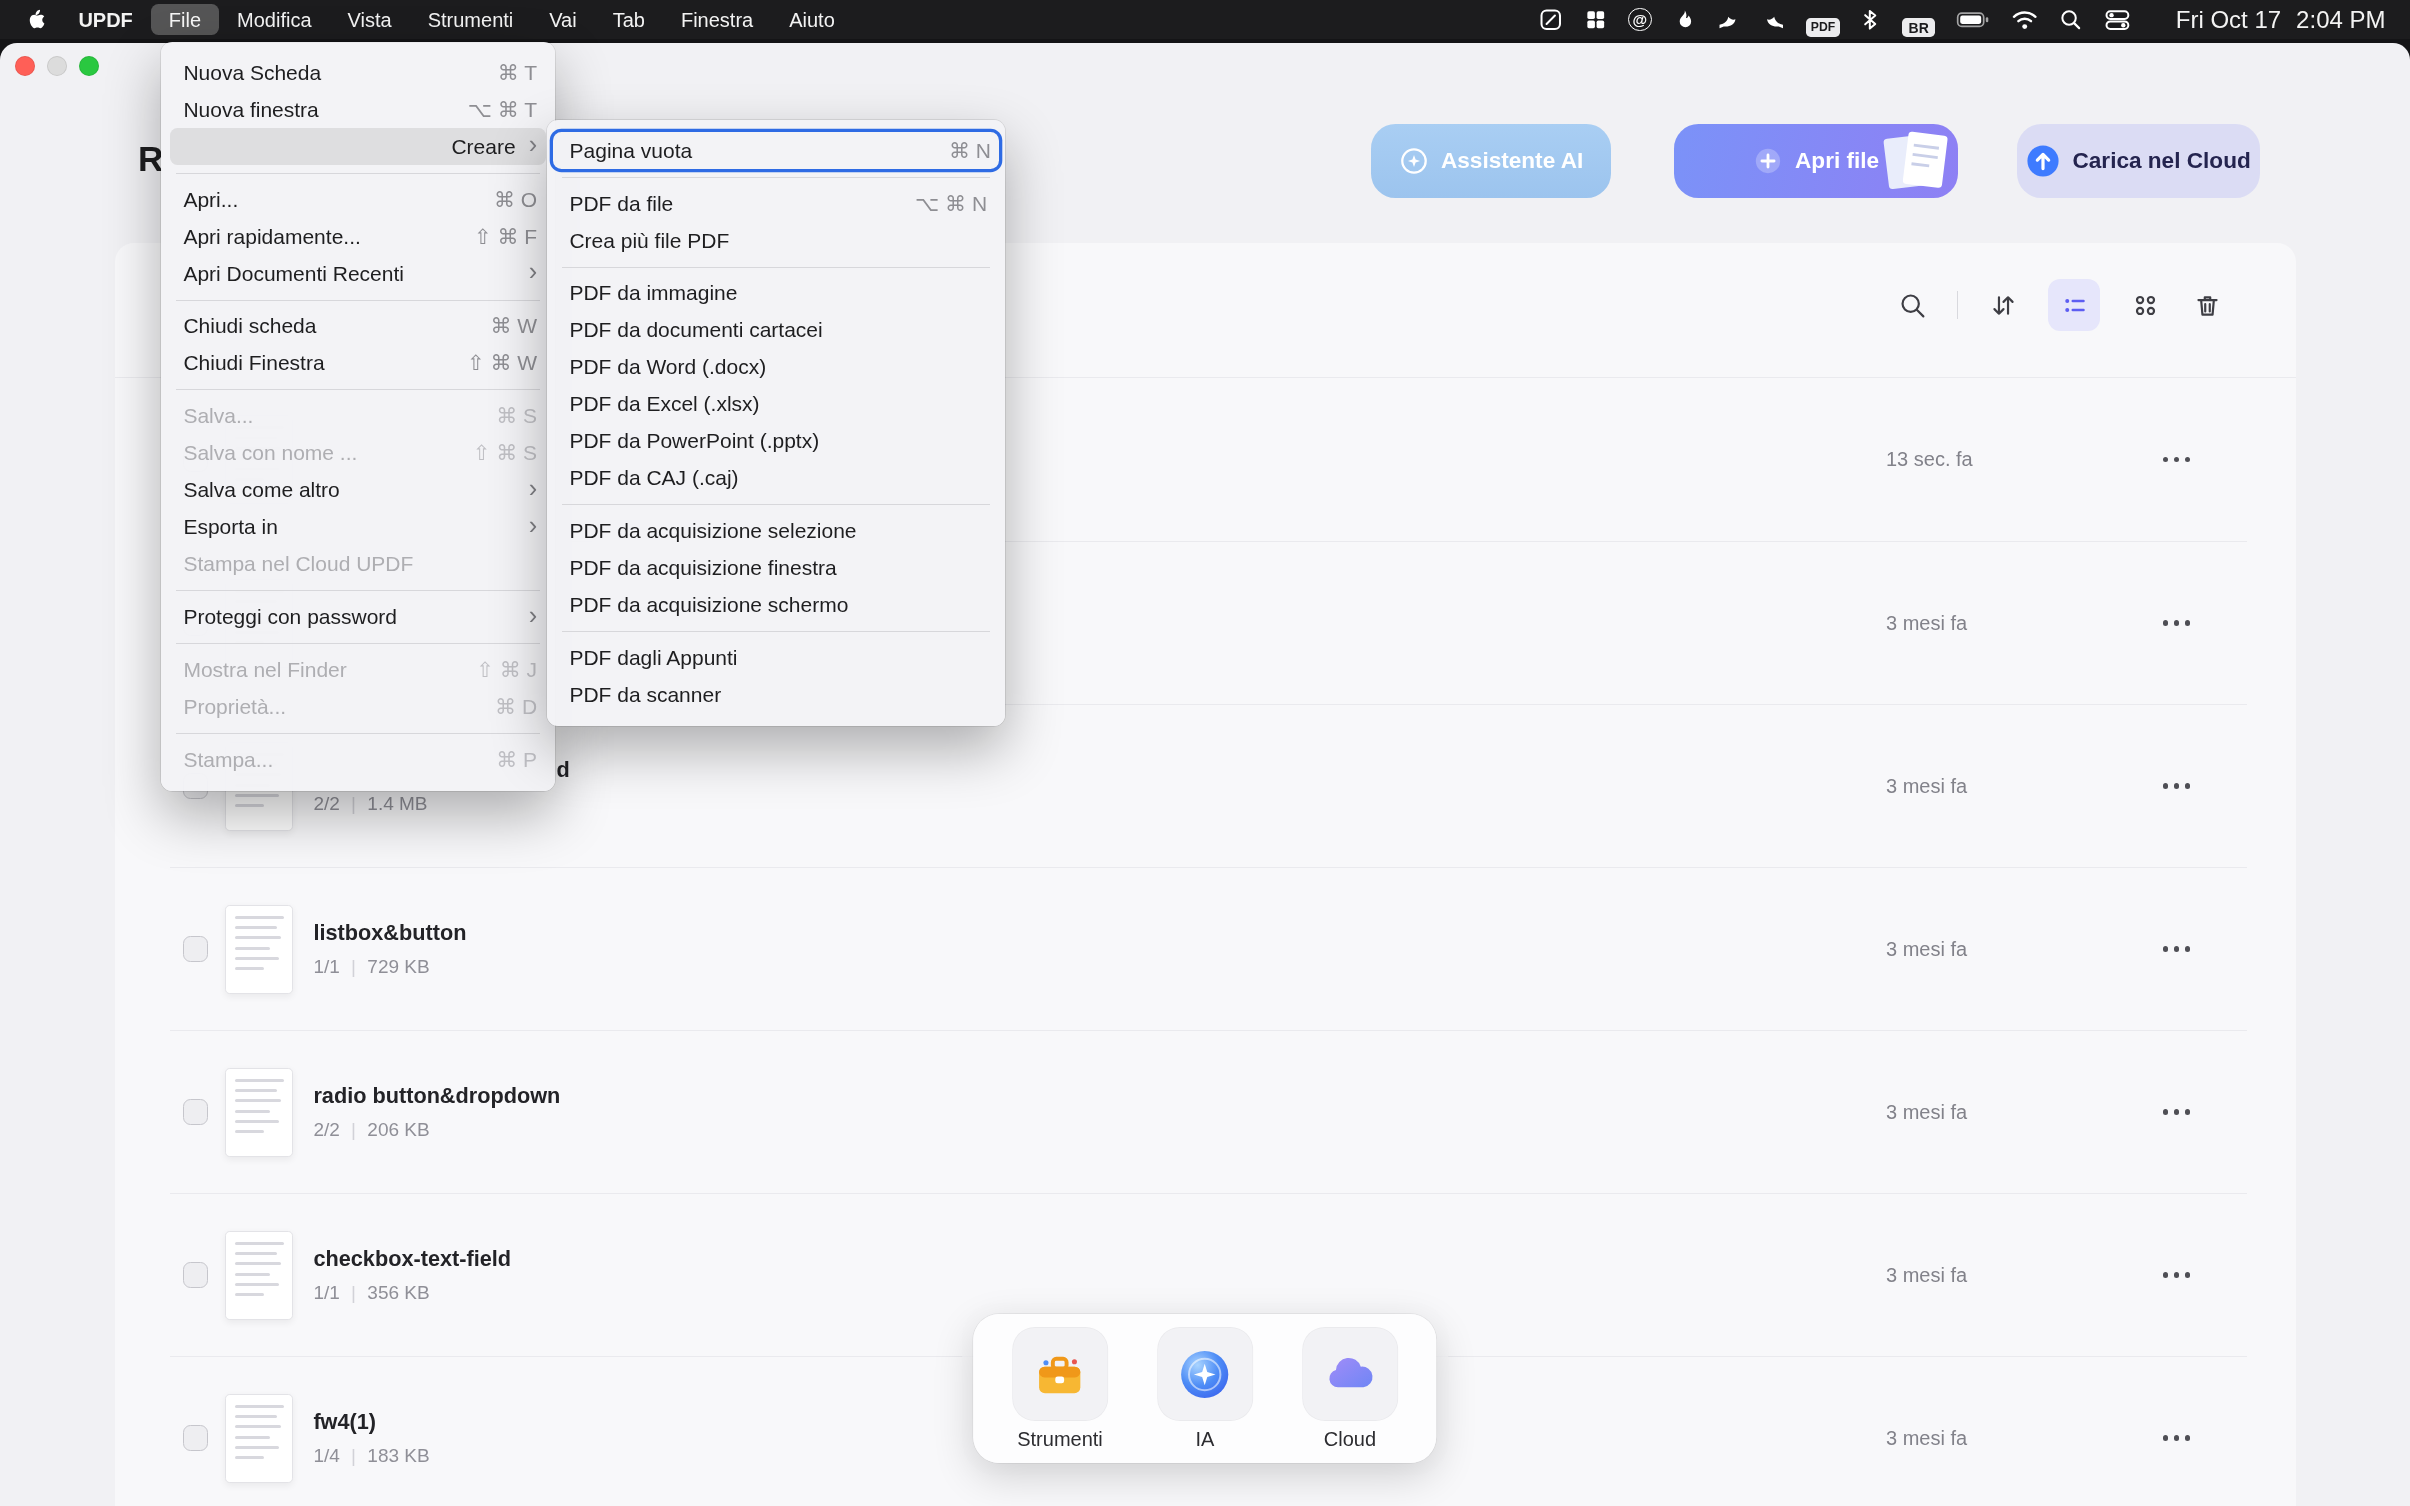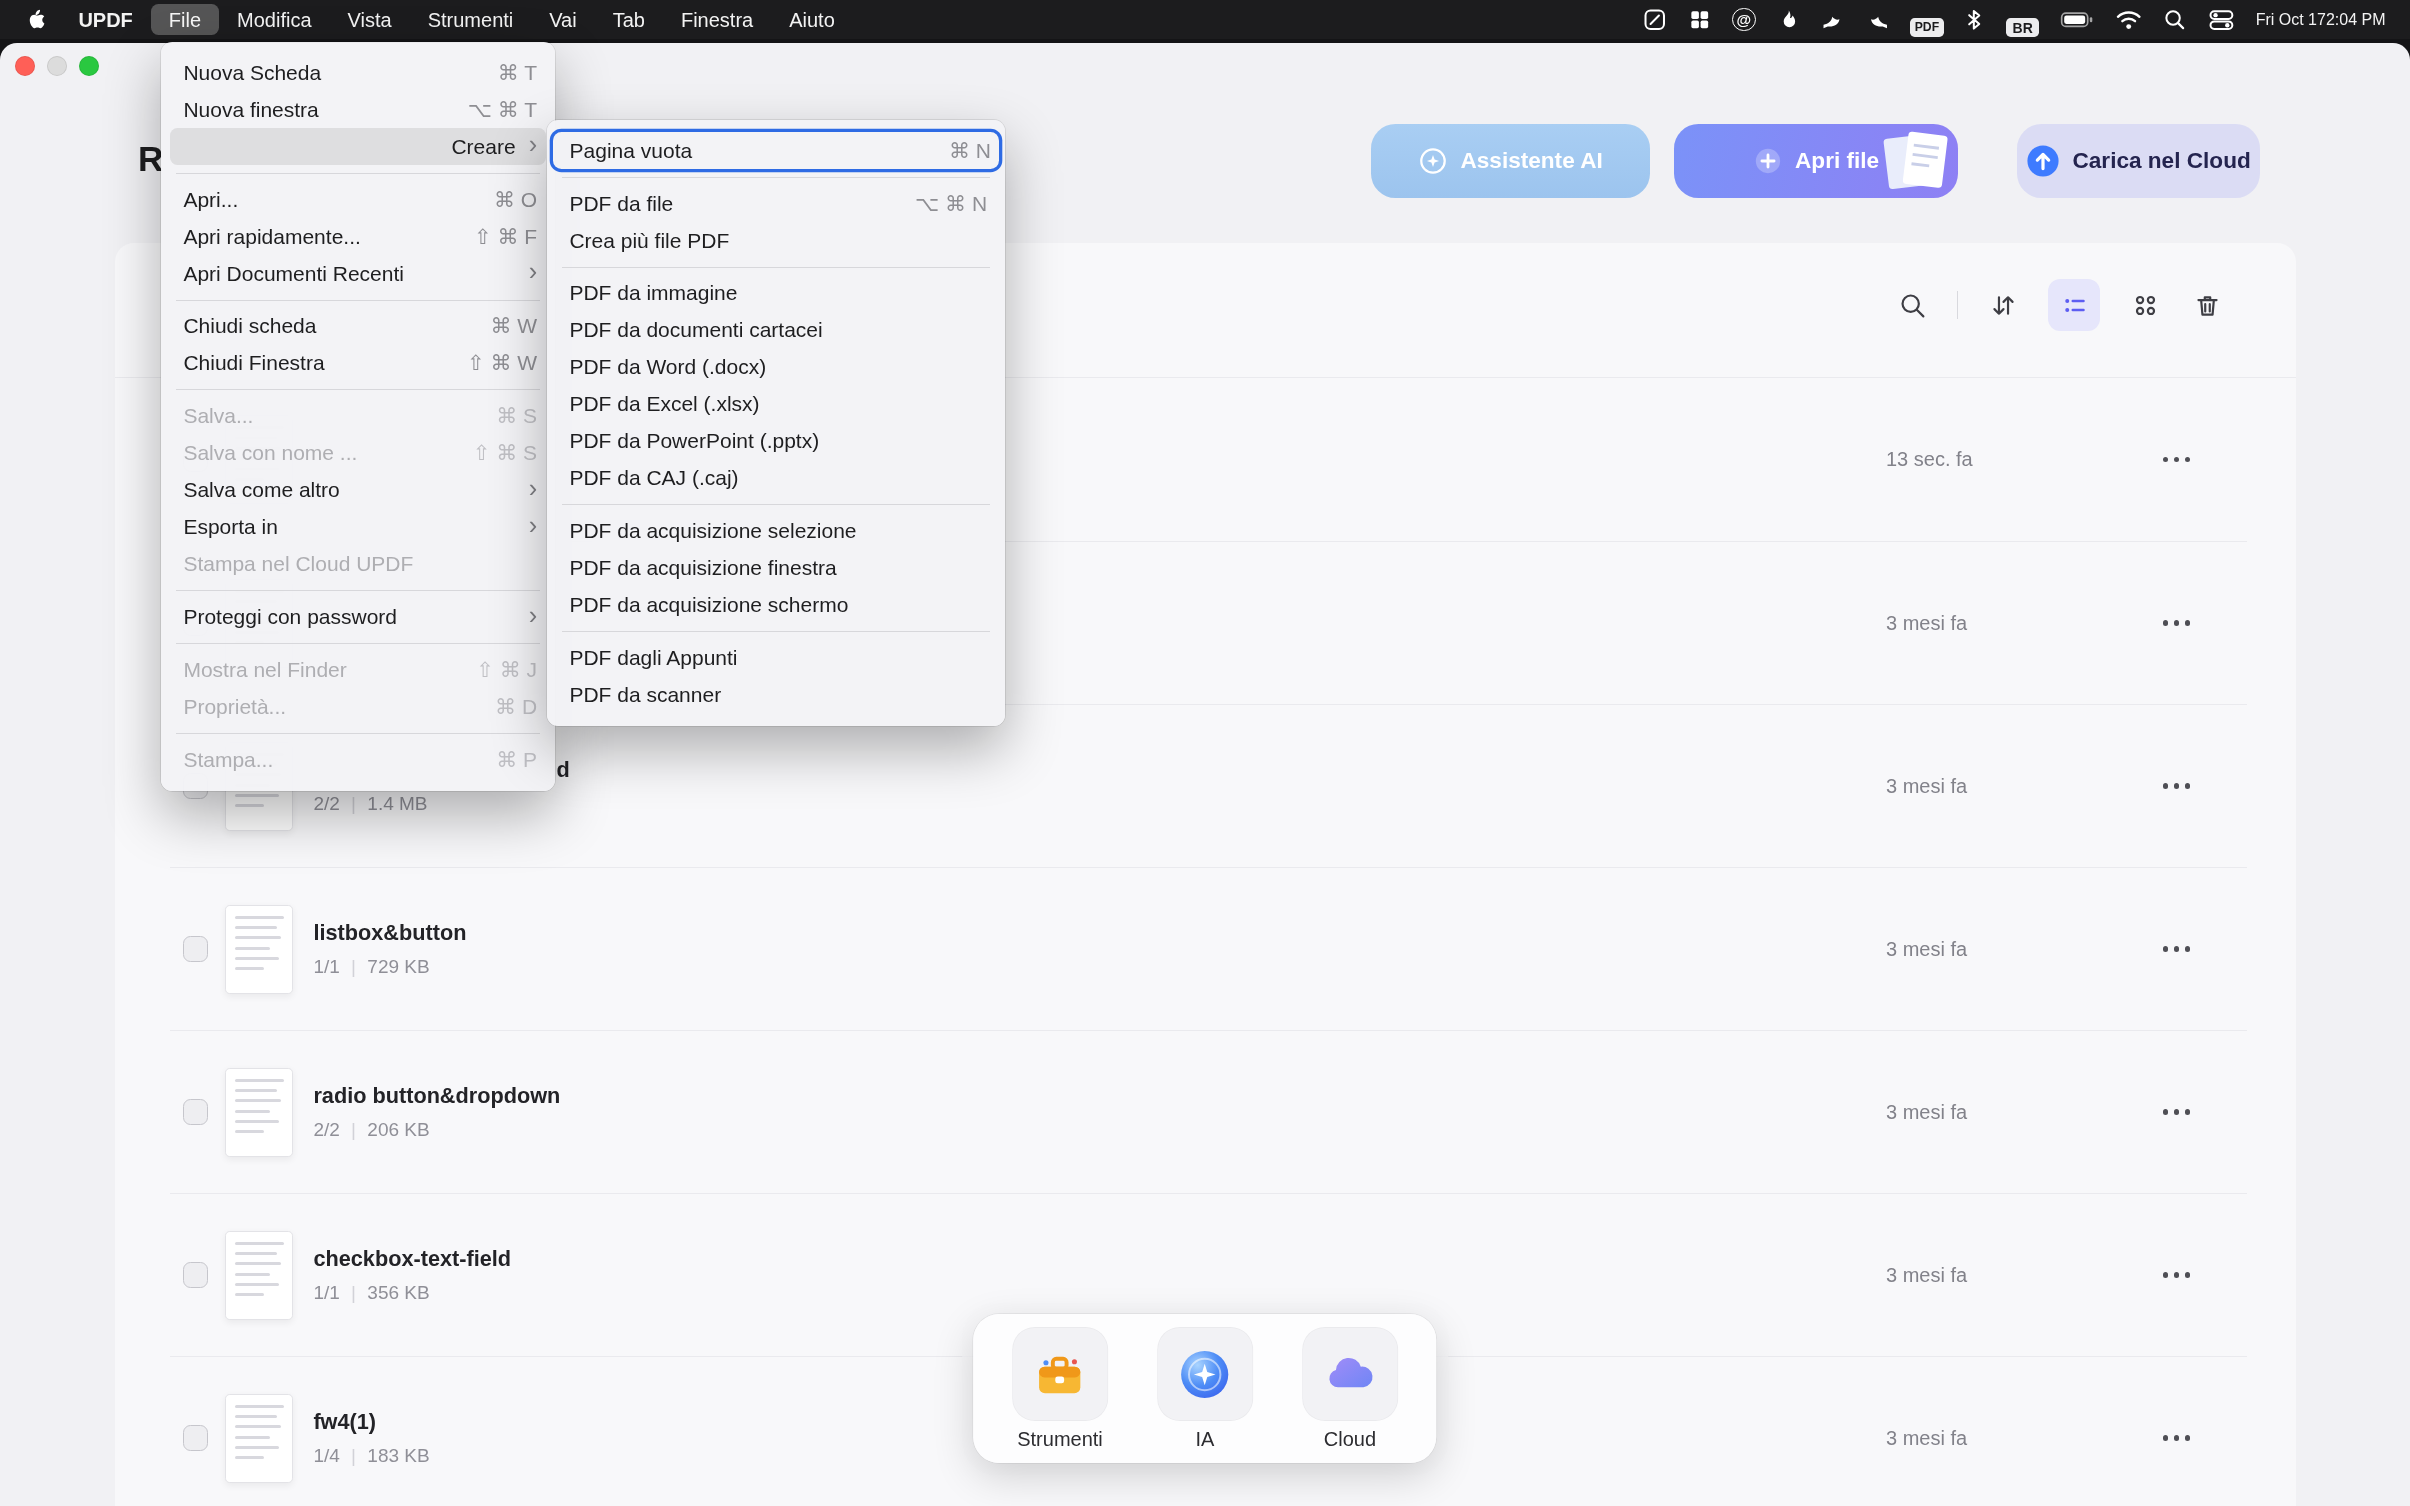--- a/index.html
+++ b/index.html
@@ -16,36 +16,36 @@
   .apple-wrap { padding:0 15px 0 1.9px; display:flex; align-items:center; }
   .apple-wrap svg { width:19px; height:22.6px; fill:#fff; }
   .mb-right { margin-left:auto; display:flex; align-items:center; gap:21px; }
   .status-icon { display:flex; align-items:center; justify-content:center; height:26px; }
   .status-icon svg { height:23.5px; }
   .txt-badge { background:#ececee; color:#1b1b1d; font-weight:700; border-radius:4.7px;
     padding:2.8px 6.6px; font-size:14px; line-height:1;margin-top:16px; }
   .pdf-badge { font-size:12.2px; padding:3.8px 4.7px; }
   .at-badge { width:23.5px; height:23.5px; border-radius:50%; border:1.9px solid #fff; color:#fff;
     display:flex; align-items:center; justify-content:center; font-size:15px; font-weight:700; }
-  .clock { font-size:16px; display:flex; white-space:nowrap; }
+  .clock { font-size:24px; display:flex; gap:15px; white-space:nowrap;margin-left:24px; }
 
   
   .window { position:absolute; top:43px; left:0; right:0; bottom:0; background:#f1f1f4;
     border-radius:17px 17px 0 0; overflow:hidden; }
   .tl { position:absolute; top:13px; width:20px; height:20px; border-radius:50%;
     box-shadow: inset 0 0 0 0.9px rgba(0,0,0,.09); }
   .tl.close { left:15px; background:#ff5f57; }
   .tl.min   { left:47px; background:#dcdcdc; }
   .tl.zoom  { left:79px; background:#2ac840; }
 
   .page-title { position:absolute; top:96px; left:138px; font-size:35px; font-weight:700; color:#1d1d1f; }
 
   .action-btn { position:absolute; top:81px; height:74px; border-radius:24.5px; display:flex;
     align-items:center; justify-content:center; gap:12.2px; font-size:22.6px; font-weight:600; cursor:default; }
-  .btn-ai    { left:1371px; width:279px; color:#fff; background:linear-gradient(180deg,#a9cef3,#9cc4ee); }
+  .btn-ai    { left:1371px; width:240px; color:#fff; background:linear-gradient(180deg,#a9cef3,#9cc4ee); }
   .btn-open  { left:1674px; width:284px; color:#fff;
     background:linear-gradient(100deg,var(--open1,#7b92f8),var(--open2,#8e80f4)); }
   .btn-cloud { left:2017px; width:243px; color:#24244f; background:#dbdcf4; }
   .btn-ico svg { display:block; }
   .papers { position:absolute; right:3.8px; top:1.9px; width:81px; height:75px; pointer-events:none; }
 
   
   .list-panel { position:absolute; left:115px; right:114px; top:200px; bottom:0;
     background:#f8f8fa; border-radius:19px 19px 0 0; }
   .toolbar { position:absolute; top:36px; right:72px; display:flex; align-items:center; gap:28px; }

